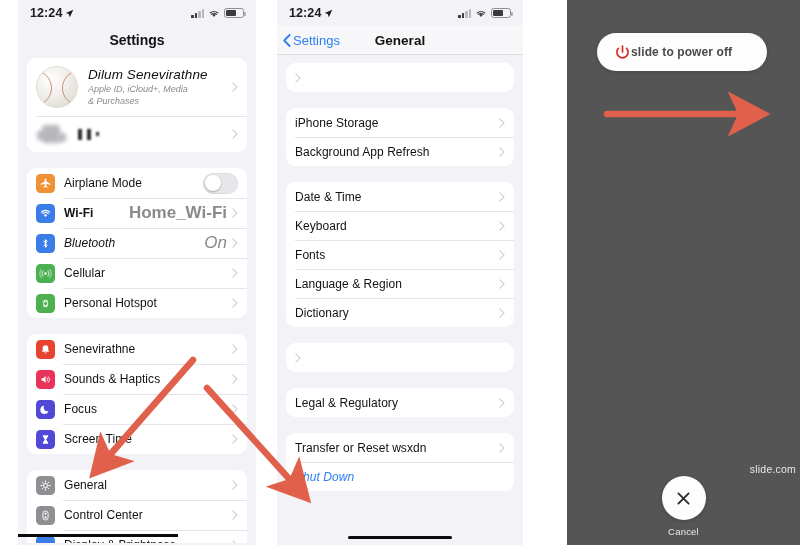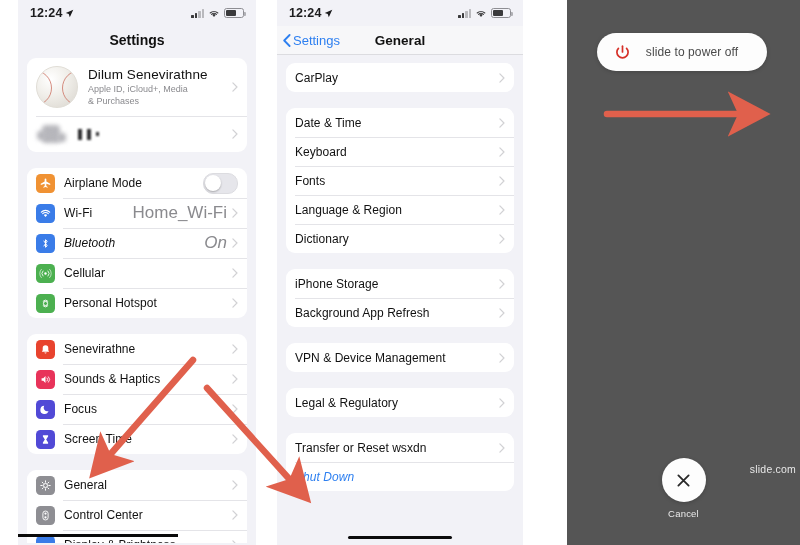--- a/index.html
+++ b/index.html
@@ -75,21 +75,21 @@
   .lbl{font-size:12px;color:#111;flex:1;white-space:nowrap;letter-spacing:.05px;}
   .lbl.blue{color:#2d7ff0;font-style:italic;}
   .val{font-size:17px;color:#8a8a8e;margin-right:5px;white-space:nowrap;}
   .chev{width:6px;height:10px;flex:none;opacity:.45;}
   .toggle{width:33px;height:19px;border-radius:10px;background:#e6e6eb;
           border:.5px solid #dcdce0;position:relative;flex:none;cursor:pointer;}
   .toggle:after{content:"";position:absolute;left:1px;top:1px;width:16px;height:16px;
                 border-radius:50%;background:#fff;box-shadow:0 1px 2px rgba(0,0,0,.28);}
 
   
-  .acct{display:flex;align-items:center;padding:8px 9px;cursor:pointer;position:relative;}
+  .acct{display:flex;align-items:center;padding:8px 9px;cursor:pointer;position:relative;font-style:italic;}
   .avatar{width:40px;height:40px;border-radius:50%;margin-right:10px;flex:none;
           background:radial-gradient(circle at 35% 30%,#ffffff 0%,#f0eee9 45%,#d8d4cd 100%);
           position:relative;overflow:hidden;border:.5px solid #e0ddd6;}
   .avatar:before,.avatar:after{
     content:"";position:absolute;width:34px;height:34px;border:1.4px solid #c96a5a;
     border-radius:50%;opacity:.75;
   }
   .avatar:before{left:-21px;top:3px;}
   .avatar:after{right:-21px;top:3px;}
   .acct-txt{flex:1;min-width:0;}
@@ -106,23 +106,23 @@
   .home-ind{position:absolute;bottom:6px;left:50%;transform:translateX(-50%);
             width:104px;height:3.4px;border-radius:2px;background:#0b0b0c;}
 
   
   .slider{
     position:absolute;left:30px;top:33px;width:170px;height:38px;border-radius:19px;
     background:#fdfdfd;display:flex;align-items:center;box-shadow:0 1px 4px rgba(0,0,0,.18);
     cursor:pointer;
   }
   .pw-ico{width:17px;height:17px;margin-left:17px;flex:none;}
-  .slide-txt{flex:1;text-align:center;font-size:12px;color:#4a4a4a;padding-right:14px;
-             letter-spacing:.1px;}
-  .cancel-wrap{position:absolute;left:50%;transform:translateX(-50%);bottom:26px;
+  .slide-txt{flex:1;text-align:left;font-size:12px;color:#4a4a4a;padding-right:14px;
+             letter-spacing:.1px;font-weight:bold;}
+  .cancel-wrap{position:absolute;left:50%;transform:translateX(-50%);bottom:8px;
                display:flex;flex-direction:column;align-items:center;cursor:pointer;}
   .cancel-btn{width:44px;height:44px;border-radius:50%;background:#fdfdfd;
               display:flex;align-items:center;justify-content:center;
               box-shadow:0 1px 4px rgba(0,0,0,.2);}
   .cancel-lbl{font-size:9.5px;color:#eaeaea;margin-top:6px;letter-spacing:.2px;}
 
   
   .anno{position:absolute;left:0;top:0;width:800px;height:545px;pointer-events:none;}
 
   
@@ -206,21 +206,21 @@
       <div class="group" id="grp-conn">
           <div class="row has-icon" style="min-height: 30px;">
             <span class="ico" style="background:#f09233">
               <svg width="13" height="13" viewBox="0 0 20 20">
                 <path d="M10 2.2 a1.3 1.3 0 0 1 1.3 1.3 v3.6 l6 3.4 v1.8 l-6-1.9 v3.3 l2 1.5 v1.3 l-3.3-1 l-3.3 1 v-1.3 l2-1.5 v-3.3 l-6 1.9 v-1.8 l6-3.4 v-3.6 a1.3 1.3 0 0 1 1.3-1.3 z" fill="#fff"></path>
               </svg>
             </span>
             <span class="lbl">Airplane Mode</span>
             <span class="toggle"></span>
           </div>
-          <div class="row has-icon" style="min-height: 30px;">
+          <div class="row has-icon" style="min-height: 30px; font-weight: bold;">
             <span class="ico" style="background:#3a7ce8">
               <svg width="13" height="13" viewBox="0 0 20 20">
                 <path d="M10 15.4 L7.3 12.3 a4.2 4.2 0 0 1 5.4 0 Z" fill="#fff"></path>
                 <path d="M3.6 7.8 A9 9 0 0 1 16.4 7.8" stroke="#fff" stroke-width="1.9" fill="none" stroke-linecap="round"></path>
                 <path d="M5.7 10.3 A6 6 0 0 1 14.3 10.3" stroke="#fff" stroke-width="1.8" fill="none" stroke-linecap="round"></path>
               </svg>
             </span>
             <span class="lbl">Wi-Fi</span>
             <span class="val">Home_Wi-Fi</span>
             <svg class="chev" viewBox="0 0 8 13">
@@ -400,21 +400,34 @@
             <path d="M6.6 1 L1.2 6.5 L6.6 12" stroke="#2d7ff0" stroke-width="1.8" fill="none" stroke-linecap="round" stroke-linejoin="round"></path>
           </svg>
         <span>Settings</span>
       </div>
       <div class="nav-title">General</div>
     </div>
 
     <div class="scroll" style="padding-top:8px;box-sizing:border-box;">
       <div class="group" id="mgrp-1">
           <div class="row" style="min-height: 29px;">
-            <span class="lbl">CarPlay</span>
+            <svg class="chev" viewBox="0 0 8 13">
+              <path d="M1.2 1 L6.6 6.5 L1.2 12" stroke="#9a9aa0" stroke-width="1.6" fill="none" stroke-linecap="round" stroke-linejoin="round"></path>
+            </svg>
+          </div>
+        </div>
+      <div class="group" id="mgrp-2">
+          <div class="row" style="min-height: 29px;">
+            <span class="lbl">iPhone Storage</span>
+            <svg class="chev" viewBox="0 0 8 13">
+              <path d="M1.2 1 L6.6 6.5 L1.2 12" stroke="#9a9aa0" stroke-width="1.6" fill="none" stroke-linecap="round" stroke-linejoin="round"></path>
+            </svg>
+          </div>
+          <div class="row" style="min-height: 29px;">
+            <span class="lbl">Background App Refresh</span>
             <svg class="chev" viewBox="0 0 8 13">
               <path d="M1.2 1 L6.6 6.5 L1.2 12" stroke="#9a9aa0" stroke-width="1.6" fill="none" stroke-linecap="round" stroke-linejoin="round"></path>
             </svg>
           </div>
         </div>
       <div class="group" id="mgrp-3">
           <div class="row" style="min-height: 29px;">
             <span class="lbl">Date &amp; Time</span>
             <svg class="chev" viewBox="0 0 8 13">
               <path d="M1.2 1 L6.6 6.5 L1.2 12" stroke="#9a9aa0" stroke-width="1.6" fill="none" stroke-linecap="round" stroke-linejoin="round"></path>
@@ -438,37 +451,22 @@
               <path d="M1.2 1 L6.6 6.5 L1.2 12" stroke="#9a9aa0" stroke-width="1.6" fill="none" stroke-linecap="round" stroke-linejoin="round"></path>
             </svg>
           </div>
           <div class="row" style="min-height: 29px;">
             <span class="lbl">Dictionary</span>
             <svg class="chev" viewBox="0 0 8 13">
               <path d="M1.2 1 L6.6 6.5 L1.2 12" stroke="#9a9aa0" stroke-width="1.6" fill="none" stroke-linecap="round" stroke-linejoin="round"></path>
             </svg>
           </div>
         </div>
-      <div class="group" id="mgrp-2">
-          <div class="row" style="min-height: 29px;">
-            <span class="lbl">iPhone Storage</span>
-            <svg class="chev" viewBox="0 0 8 13">
-              <path d="M1.2 1 L6.6 6.5 L1.2 12" stroke="#9a9aa0" stroke-width="1.6" fill="none" stroke-linecap="round" stroke-linejoin="round"></path>
-            </svg>
-          </div>
-          <div class="row" style="min-height: 29px;">
-            <span class="lbl">Background App Refresh</span>
-            <svg class="chev" viewBox="0 0 8 13">
-              <path d="M1.2 1 L6.6 6.5 L1.2 12" stroke="#9a9aa0" stroke-width="1.6" fill="none" stroke-linecap="round" stroke-linejoin="round"></path>
-            </svg>
-          </div>
-        </div>
       <div class="group" id="mgrp-4">
           <div class="row" style="min-height: 29px;">
-            <span class="lbl">VPN &amp; Device Management</span>
             <svg class="chev" viewBox="0 0 8 13">
               <path d="M1.2 1 L6.6 6.5 L1.2 12" stroke="#9a9aa0" stroke-width="1.6" fill="none" stroke-linecap="round" stroke-linejoin="round"></path>
             </svg>
           </div>
         </div>
       <div class="group" id="mgrp-5">
           <div class="row" style="min-height: 29px;">
             <span class="lbl">Legal &amp; Regulatory</span>
             <svg class="chev" viewBox="0 0 8 13">
               <path d="M1.2 1 L6.6 6.5 L1.2 12" stroke="#9a9aa0" stroke-width="1.6" fill="none" stroke-linecap="round" stroke-linejoin="round"></path>

